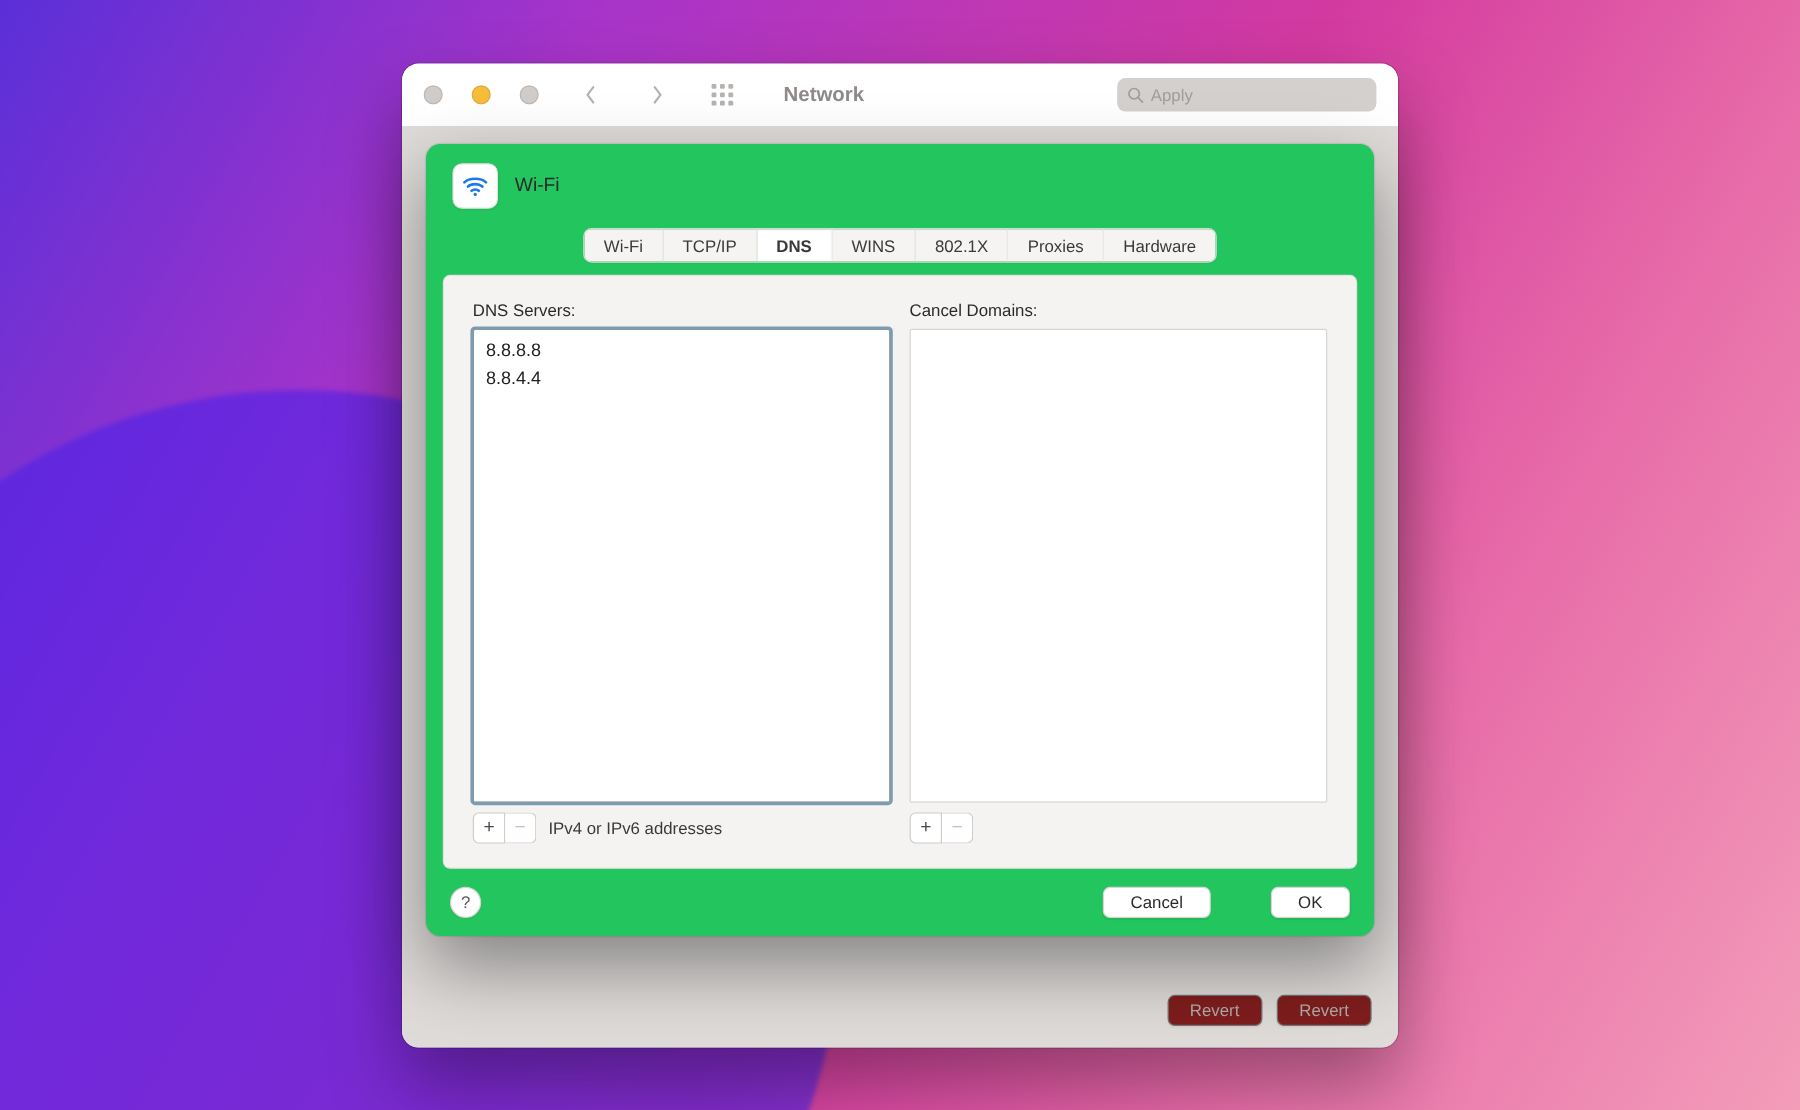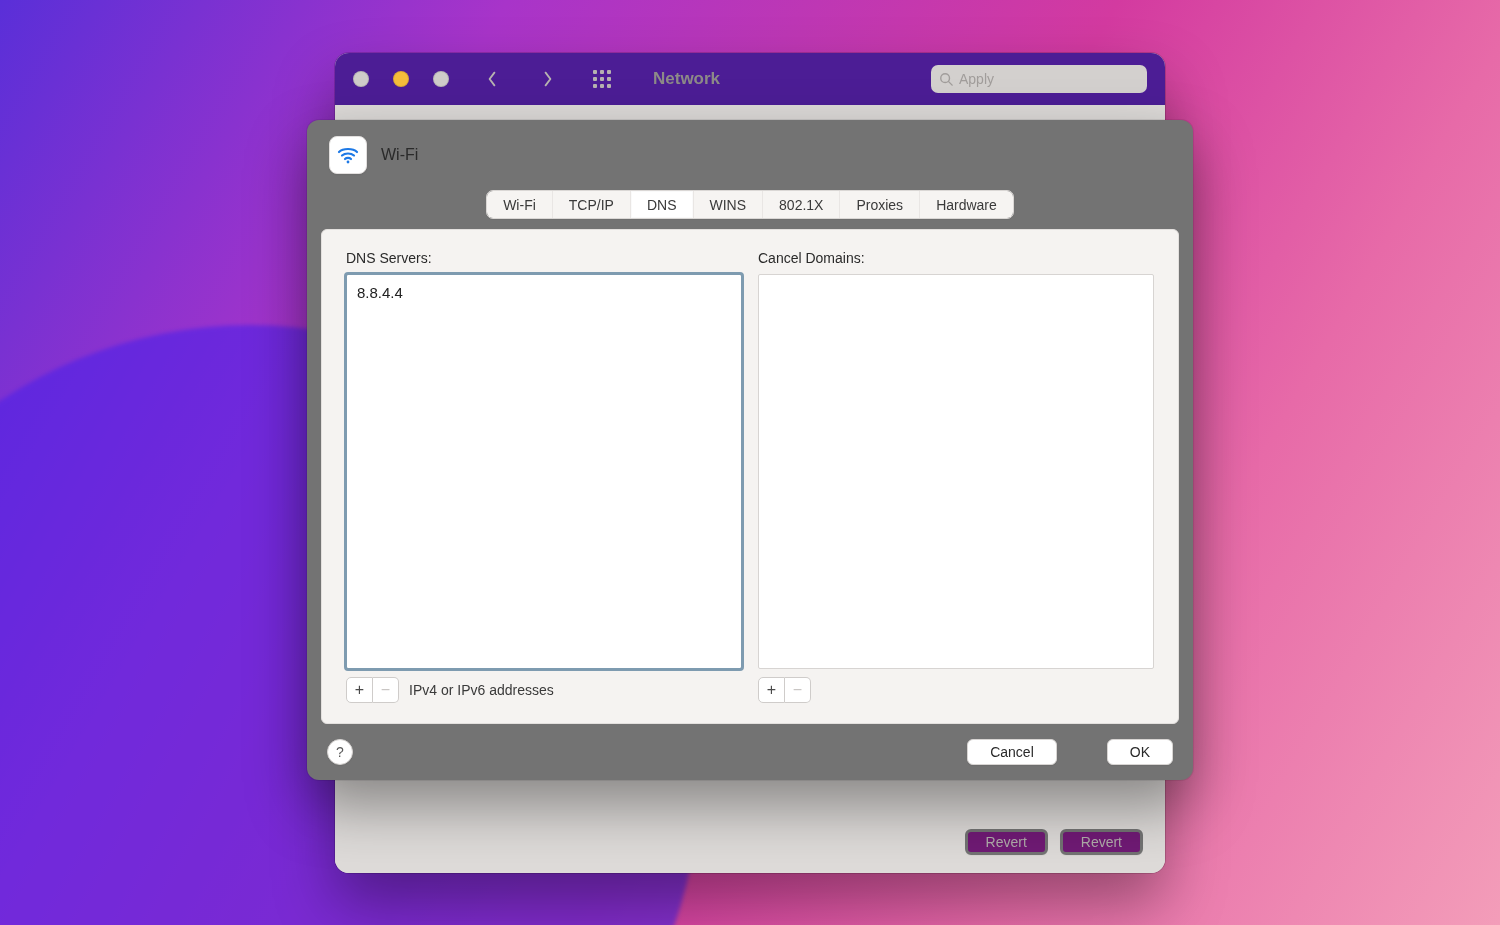--- a/index.html
+++ b/index.html
@@ -17,21 +17,21 @@
     position:absolute;left:50%;top:50%;transform:translate(-50%,-50%);
     width:830px;height:820px;
     background:#e7e4e3;
     border-radius:14px;
     box-shadow:0 30px 60px rgba(0,0,0,.35),0 0 0 1px rgba(0,0,0,.15);
     overflow:hidden;
   }
   .titlebar{
     height:52px;display:flex;align-items:center;gap:24px;padding:0 18px;
     border-bottom:1px solid #c3c0bf;
-    background:#4c1d95;
+    background:#ffffff;
     justify-content:space-between;
   }
   .tl-btn{width:14px;height:14px;border-radius:50%;background:#cfccca;border:.5px solid rgba(0,0,0,.1);} 
   .tl-btn.min{background:#f6bd3b;}
   .nav-btn{
     width:26px;height:26px;display:flex;align-items:center;justify-content:center;
     color:#b6b2b0;font-size:20px;margin-left:6px;
   }
   .grid-btn{width:26px;height:26px;display:flex;align-items:center;justify-content:center;margin-left:4px;}
   .grid-dots{display:grid;grid-template-columns:repeat(3,4px);grid-template-rows:repeat(3,4px);gap:3px;}
@@ -40,42 +40,42 @@
   .search-box{
     margin-left:auto;width:200px;height:28px;border-radius:7px;background:#d3d0ce;
     display:flex;align-items:center;padding:0 8px;color:#a19d9b;font-size:14px;gap:6px;
   }
   .search-box svg{width:14px;height:14px;}
   .prefs-body{position:absolute;left:0;right:0;top:52px;bottom:0;background:#dedbd9;}
   .footer-btns{
     position:absolute;right:22px;bottom:18px;display:flex;gap:12px;
   }
   .footer-btns button{
-    height:26px;padding:0 18px;border-radius:6px;border:3px solid #737373;
-    background:#701a75;color:#b0acaa;font-size:14px;box-shadow:0 1px 1px rgba(0,0,0,.04);
+    height:26px;padding:0 18px;border-radius:6px;border:1px solid #737373;
+    background:#7f1d1d;color:#b0acaa;font-size:14px;box-shadow:0 1px 1px rgba(0,0,0,.04);
   }
 
   
   .sheet{
     position:absolute;left:50%;top:120px;transform:translateX(-50%);
-    width:886px;height:660px;background:#737373;border-radius:12px;
+    width:790px;height:660px;background:#22c55e;border-radius:12px;
     box-shadow:0 25px 60px rgba(0,0,0,.4),0 0 0 1px rgba(0,0,0,.08);
     display:flex;flex-direction:column;
   }
   .sheet-header{display:flex;align-items:center;gap:14px;padding:16px 22px 4px;}
   .wifi-tile{
     width:36px;height:36px;border-radius:8px;background:#fff;border:1px solid #e2dfde;
     display:flex;align-items:center;justify-content:center;box-shadow:0 1px 2px rgba(0,0,0,.06);
   }
   .wifi-label{font-size:16px;color:#2a2a2a;}
 
   .tabbar{margin:12px auto 0;display:flex;border:1px solid #dad7d5;border-radius:7px;overflow:hidden;height:27px;box-shadow:0 1px 1px rgba(0,0,0,.03);}
   .tab{padding:0 16px;display:flex;align-items:center;font-size:14px;color:#3a3a3a;border-right:1px solid #e9e6e4;background:#fff;}
   .tab:last-child{border-right:none;}
-  .tab.active{background:#fff;box-shadow:inset 0 0 0 1px rgba(0,0,0,.02);font-weight:400;}
+  .tab.active{background:#fff;box-shadow:inset 0 0 0 1px rgba(0,0,0,.02);font-weight:700;}
   .tabbar .tab:not(.active){background:#f6f4f2;}
   .tab.active{background:#fff;}
 
   .pane{
     margin:10px 14px 0;flex:1;background:#f5f3f1;border:1px solid #e3e0de;border-radius:6px;
     padding:20px 24px;display:flex;gap:16px;
   }
   .col{flex:1;display:flex;flex-direction:column;}
   .col-label{font-size:14px;color:#2a2a2a;margin-bottom:8px;}
   .listbox{
@@ -174,20 +174,21 @@
       <div class="tab">WINS</div>
       <div class="tab">802.1X</div>
       <div class="tab">Proxies</div>
       <div class="tab">Hardware</div>
     </div>
 
   <div class="pane">
     <div class="col">
       <div class="col-label">DNS Servers:</div>
       <div class="listbox focused" id="dns-list">
+          <div>8.8.8.8</div>
           <div>8.8.4.4</div>
         </div>
       <div class="list-controls">
         <div class="pm-group">
           <div class="pm-btn">+</div>
           <div class="pm-btn">−</div>
         </div>
         <div class="hint">IPv4 or IPv6 addresses</div>
       </div>
     </div>

